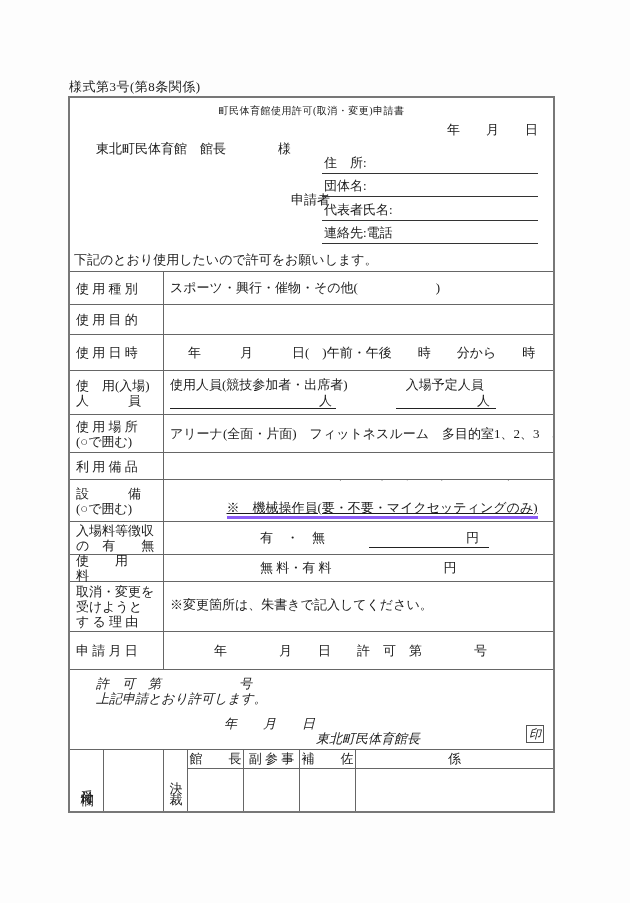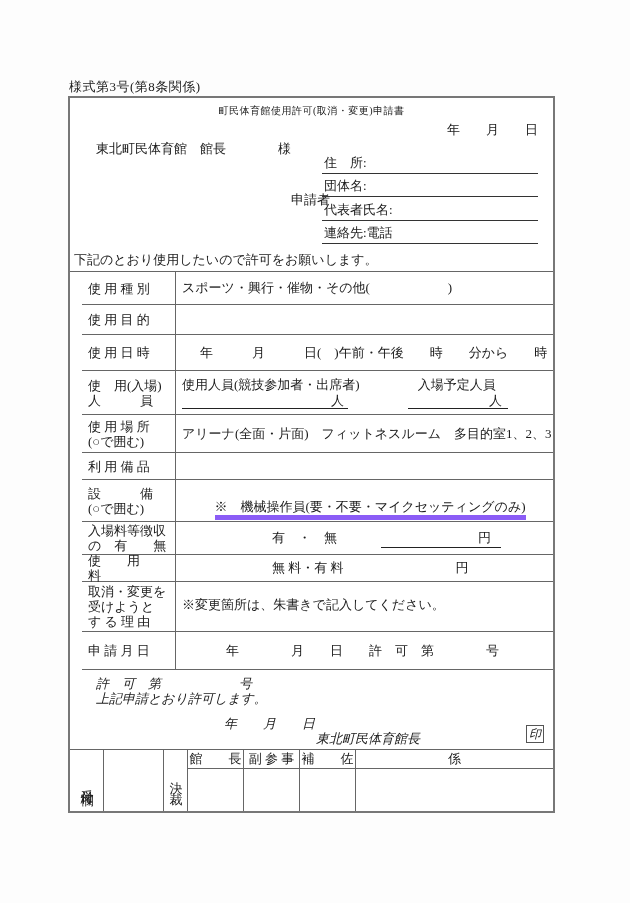--- a/index.html
+++ b/index.html
@@ -26,40 +26,40 @@
   .addressee { position:absolute; top:42px; left:26px; white-space:pre; }
   .applicant-label { position:absolute; top:93px; left:221px; }
   .applicant-fields { position:absolute; top:52px; left:252px; width:216px; }
   .app-field {
     height:23.5px; border-bottom:1px solid #333;
     display:flex; align-items:flex-end; padding:0 0 1px 2px; white-space:pre;
   }
   .request-line { position:absolute; top:153px; left:4px; white-space:pre; }
 
   
-  .trow { display:flex; border-bottom:1px solid #666; flex:none;margin-left:12px; }
+  .trow { display:flex; border-bottom:1px solid #666; flex:none; }
   .tlabel {
     width:94px; flex:none; border-right:1px solid #666;
     display:flex; flex-direction:column; justify-content:center;
     padding-left:6px; white-space:pre-wrap; line-height:15px;
   }
   .tcell { flex:1; display:flex; align-items:center; padding-left:6px; white-space:pre; overflow:hidden; }
   .tcell.col { flex-direction:column; align-items:stretch; justify-content:center; }
 
   .h33{height:33px;} .h30{height:30px;} .h36{height:36px;} .h44{height:44px;}
-  .h38{height:38px;} .h27{height:27px;} .h42{height:42px;} .h50{height:50px;}
+  .h38{height:38px;} .h27{height:27px;} .h42{height:42px;gap:24px;} .h50{height:50px;}
 
   .people-line1 { display:flex; line-height:15px; }
   .people-right { margin-left:58px; }
   .people-line2 { display:flex; line-height:15px; margin-top:1px; }
   .ul-a { width:166px; border-bottom:1px solid #222; text-align:right; padding-right:4px; }
   .ul-b { margin-left:60px; width:100px; border-bottom:1px solid #222; text-align:right; padding-right:6px; }
 
   .fac-line { line-height:17px; white-space:pre; }
-  .fac-underlined { display:inline-block; border-bottom:5px solid #8b5cf6; padding-bottom:0px; }
+  .fac-underlined { display:inline-block; border-bottom:3px solid #8b5cf6; padding-bottom:0px;text-decoration:underline; }
 
   .adm-options { margin-left:90px; }
   .adm-amount { margin-left:44px; width:120px; border-bottom:1px solid #222; text-align:right; padding-right:10px; }
   .fee-options { margin-left:90px; }
   .fee-unit { margin-left:112px; }
 
   .reason-cell { justify-content:flex-end; padding-bottom:3px; }
   .appdate-cell { padding-left:50px; }
   .dt-cell { padding-left:24px; }
 

